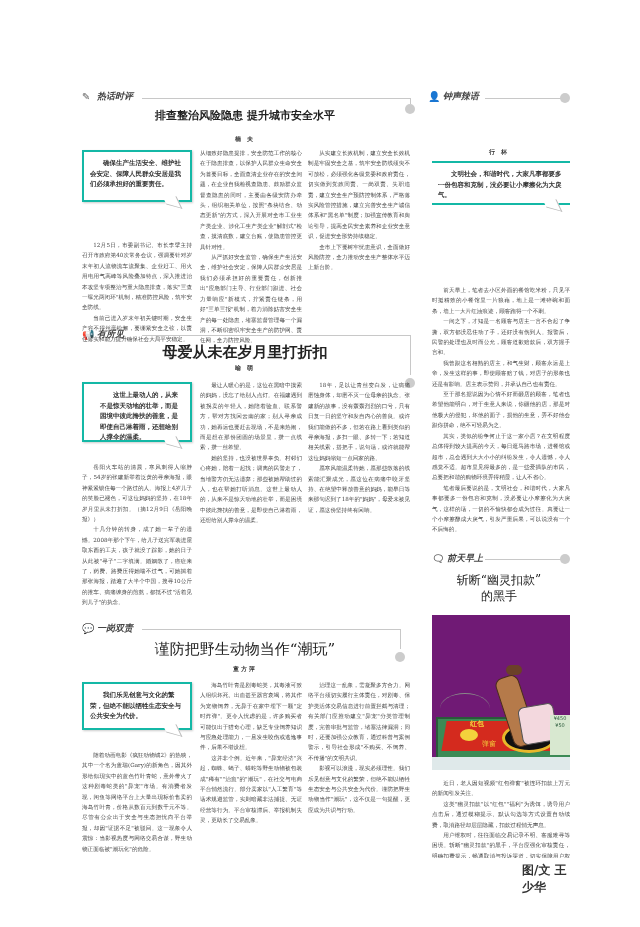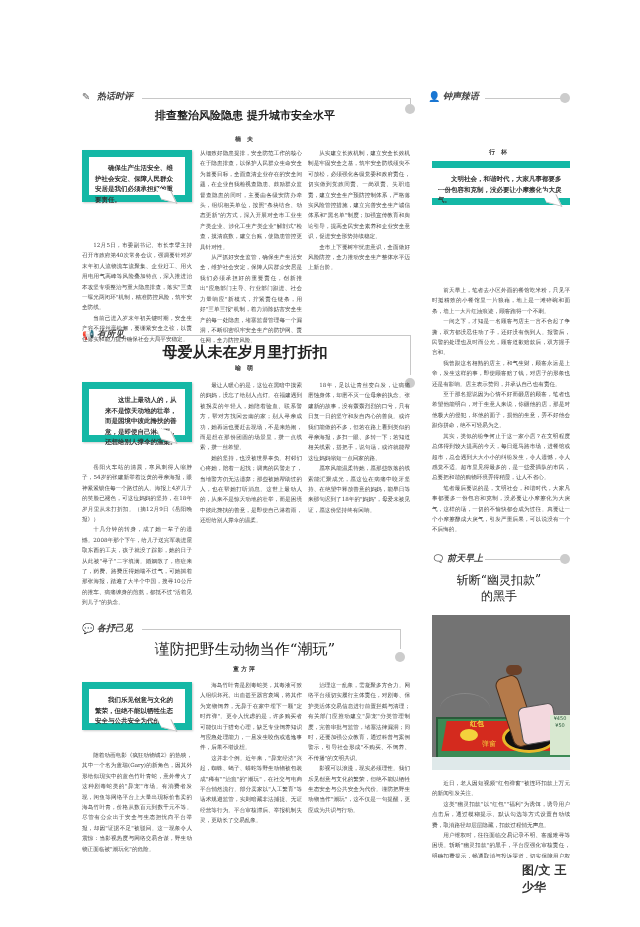--- a/index.html
+++ b/index.html
@@ -20,29 +20,29 @@
   .tag-icon { display: inline-block; width: 12px; height: 10px; color: #666; font-size: 10px; line-height: 10px; font-style: normal; }
   .tag-rule { position: absolute; border-top: 1px solid #c8c8c8; }
   .tag-dot { position: absolute; width: 10px; height: 10px; border-radius: 50%; background: #ccc; }
   .vrule { position: absolute; border-left: 1px solid #c8c8c8; }
 
   
   .headline { position: absolute; text-align: center; font-family: "DejaVu Serif", serif; font-weight: bold; color: #222; white-space: nowrap; }
   .byline { position: absolute; text-align: center; font-family: "DejaVu Sans", sans-serif; font-size: 6px; font-weight: bold; color: #333; letter-spacing: 2px; }
 
   
-  .pull { position: absolute; border: 7px solid #14b8a6; box-shadow: 1px 1px 2px #ccc; background: #fff; padding: 6px 6px; box-sizing: border-box; font-family: "DejaVu Sans", sans-serif; font-size: 6.5px; font-weight: bold; line-height: 10.5px; color: #333; text-indent: 2em; }
+  .pull { position: absolute; border: 2px solid #14b8a6; box-shadow: 1px 1px 2px #ccc; background: #fff; padding: 6px 6px; box-sizing: border-box; font-family: "DejaVu Sans", sans-serif; font-size: 6.5px; font-weight: bold; line-height: 10.5px; color: #333; text-indent: 2em; }
   .pull::after { content: ""; position: absolute; right: 12px; bottom: -7px; width: 12px; height: 12px; background: #fff; border-right: 1px solid #bbb; border-bottom: 1px solid #bbb; transform: skewX(40deg) rotate(20deg); }
 
   
   .col { position: absolute; font-family: "DejaVu Serif", serif; font-size: 5.6px; line-height: 10.4px; color: #444; text-align: justify; overflow: hidden; }
   .col p { margin: 0; text-indent: 2em; }
 
   
-  .cartoon { position: absolute; left: 352px; top: 555px; width: 138px; height: 155px; background: #737373; overflow: hidden; }
+  .cartoon { position: absolute; left: 352px; top: 555px; width: 138px; height: 155px; background: #701a75; overflow: hidden; }
   .ct-board { position: absolute; left: 4px; top: 102px; width: 134px; height: 40px; background: #3c8a55; border: 2px solid #2a5a3a; }
   .ct-red { position: absolute; left: 12px; top: 106px; width: 110px; height: 30px; background: #d42a1e; transform: skewX(-10deg); }
   .ct-coin { position: absolute; left: 28px; top: 114px; width: 18px; height: 12px; border-radius: 50%; background: #f3d23c; }
   .ct-hole { position: absolute; left: 70px; top: 108px; width: 48px; height: 24px; border-radius: 50%; background: #111; border: 3px solid #e8b82a; }
   .ct-arm { position: absolute; left: 72px; top: 60px; width: 22px; height: 70px; background: #b57a4a; border: 1px solid #4a2e1a; transform: rotate(-18deg); border-radius: 8px; }
   .ct-sleeve { position: absolute; left: 88px; top: 90px; width: 34px; height: 36px; background: #f3d8de; border: 1px solid #555; border-radius: 6px; transform: rotate(-10deg); }
   .ct-fist { position: absolute; left: 74px; top: 50px; width: 16px; height: 10px; background: #6b4028; border-radius: 5px; }
   .ct-lines { position: absolute; left: 8px; top: 78px; width: 50px; height: 30px; border-top: 1px solid #888; border-radius: 50% 50% 0 0; }
   .ct-label1 { position: absolute; left: 38px; top: 104px; font-family: "DejaVu Sans", sans-serif; font-size: 7px; color: #f3d23c; font-weight: bold; }
   .ct-label2 { position: absolute; left: 50px; top: 124px; font-family: "DejaVu Sans", sans-serif; font-size: 7px; color: #f3d23c; font-weight: normal; }
@@ -98,21 +98,21 @@
     <p>最让人暖心的是，这位在黑暗中摸索的妈妈，没忘了给别人点灯。在福建遇到被拐卖的年轻人，她陪着验血、联系警方，帮对方找回云南的家；别人寻亲成功，她再远也要赶去现场，不是来热闹，而是想在那份团圆的场景里，攒一点线索，攒一丝希望。</p>
     <p>她的坚持，也没被世界辜负。村邻们心疼她，陪着一起找；调离的民警走了，当地警方仍无法遗弃；那些被她帮助过的人，也在帮她打听消息。这世上最动人的，从来不是惊天动地的壮举，而是困境中彼此搀扶的善意，是即使自己淋着雨，还想给别人撑伞的温柔。</p>
   </div>
   <div class="col" style="left:228px; top:320px; width:102px; height:232px;">
     <p>18年，足以让青丝变白发，让病痛磨蚀身体，却磨不灭一位母亲的执念。张建新的故事，没有轰轰烈烈的口号，只有日复一日的坚守和发自内心的善良。或许我们能做的不多，但若在路上看到类似的寻亲海报，多扫一眼、多转一下；若知道相关线索，搭把手，说句话，或许就能帮这位妈妈缩短一点回家的路。</p>
     <p>愿寒风能温柔待她，愿那些散落的线索能汇聚成光，愿这位在病痛中咬牙坚持、在绝望中释放善意的妈妈，能早日等来那句迟到了18年的"妈妈"，母爱未被见证，愿这份坚持终有回响。</p>
   </div>
 
   <div class="tag" style="left:2px; top:562px;">
     <span class="tag-icon">💬</span>
-    <span>各抒己见</span>
+    <span>一岗双责</span>
   </div>
   <div class="tag-rule" style="left:62px; top:569px; width:258px;"></div>
   <div class="vrule" style="left:320px; top:569px; height:20px;"></div>
   <div class="tag-dot" style="left:315px; top:592px;"></div>
   <div class="headline" style="left:0; top:580px; width:330px; font-size:15px; font-weight:normal;">谨防把野生动物当作“潮玩”</div>
   <div class="byline" style="left:0; top:605px; width:330px;">童方萍</div>
   <div class="pull" style="left:2px; top:622px; width:110px; height:48px;">我们乐见创意与文化的繁荣，但绝不能以牺牲生态安全与公共安全为代价。</div>
   <div class="col" style="left:2px; top:690px; width:110px; height:125px;">
     <p>随着动画电影《疯狂动物城2》的热映，其中一个名为盖瑞(Gary)的新角色，因其外形给似现实中的蓝色竹叶青蛇，意外带火了这种剧毒蛇类的"异宠"市场。有消费者发现，闲鱼等网络平台上大量出现标价售卖的海岛竹叶青，价格从数百元到数千元不等。尽管有公众出于安全与生态担忧向平台举报，却因"证据不足"被驳回。这一现象令人震惊：当影视热度与网络交易合谋，野生动物正面临被"潮玩化"的危险。</p>
   </div>

